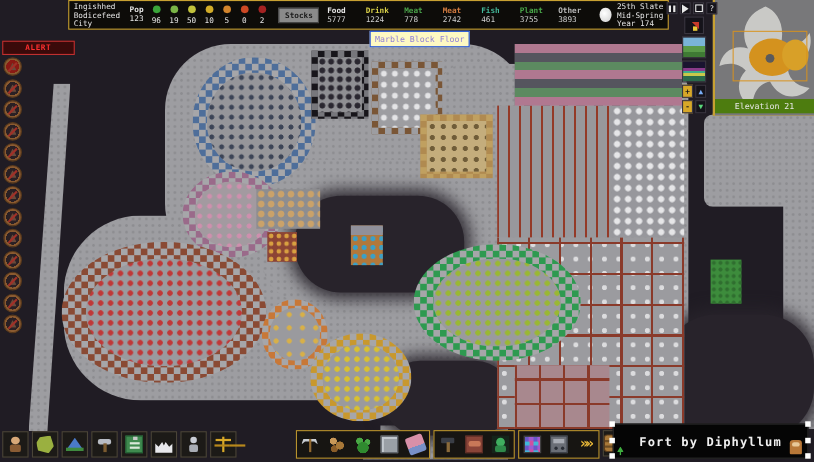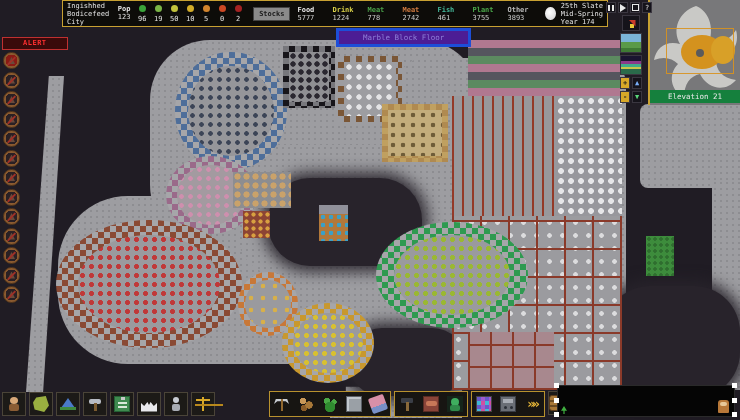--- a/index.html
+++ b/index.html
@@ -27,39 +27,39 @@
   .pcol .cnt{display:block;font-size:7px;}
   #stocks-btn{background:#8a8a8a;border:1px solid #444;color:#1a1a1a;font:bold 7px "DejaVu Sans Mono",monospace;
           padding:2px 5px;margin:17px 2px;}
   #resources{display:flex;gap:2px;}
   .rcol{min-width:33px;text-align:left;}
   .rcol .rlab{display:block;font-weight:bold;}
   .rcol .rval{display:block;color:#cfcfcf;}
   #moon{width:13px;height:13px;border-radius:50%;background:radial-gradient(circle at 40% 40%,#ffffff,#cfcfcf);}
   #datebox span{display:block;white-space:nowrap;}
   
-  #tooltip{position:absolute;left:336px;top:28px;background:#4c1d95;border:3px solid #1d4ed8;
-          color:#8f7fd8;font-size:7.5px;padding:2px 24px;z-index:41;white-space:nowrap;}
+  #tooltip{position:absolute;left:336px;top:28px;background:#fef9c3;border:1px solid #1d4ed8;
+          color:#8f7fd8;font-size:7.5px;padding:2px 4px;z-index:41;white-space:nowrap;}
   
   .tr-btn{position:absolute;background:#15131a;border:1px solid #3a3640;box-sizing:border-box;z-index:42;
           display:flex;align-items:center;justify-content:center;color:#e8e8e8;font-size:7px;}
   .pausebars::before{content:"";width:2px;height:6px;background:#e8e8e8;box-shadow:4px 0 0 #e8e8e8;margin-left:-4px;}
   .playtri::before{content:"";border-left:6px solid #e8e8e8;border-top:4px solid transparent;border-bottom:4px solid transparent;}
   .stopsq::before{content:"";width:5px;height:5px;border:1px solid #e8e8e8;}
   .thumb-surface{background:linear-gradient(#7ab4d8 0 45%,#5a9a48 45% 75%,#3f7a34 75% 100%)!important;}
   .thumb-cavern{background:linear-gradient(#1a1430 0 30%,#8a3a8a 30% 45%,#3fae8a 45% 60%,#c8c84a 60% 75%,#2a6a4a 75% 100%)!important;}
   .goldbtn{background:#d8a828!important;color:#1a1a1a;font-weight:bold;}
   .zup{color:#7aaef8;} .zdn{color:#5ad87a;}
   .recenter::before{content:"";width:7px;height:7px;background:#c83a2a;clip-path:polygon(0 0,100% 0,100% 100%);}
   .recenter::after{content:"";width:4px;height:4px;background:#e8c838;margin-left:-6px;margin-top:5px;}
   
   #minimap{position:absolute;left:648px;top:0;width:92px;height:105px;background:#78787a;z-index:41;
            border-left:2px solid #c8a132;border-bottom:2px solid #c8a132;box-sizing:border-box;}
   #mm-viewport{position:absolute;left:16px;top:28px;width:66px;height:44px;border:1px solid #d8921e;opacity:.9;}
-  #mm-elev{position:absolute;left:0;bottom:0;width:100%;height:13px;background:#15803d;color:#e8e8e8;
+  #mm-elev{position:absolute;left:0;bottom:0;width:100%;height:13px;background:#4d7c0f;color:#e8e8e8;
            font-size:7.5px;text-align:center;line-height:13px;margin-top:22px;}
   
   #alert-badge{position:absolute;left:2px;top:37px;z-index:42;background:#3a0a0a;border:1px solid #c03030;
            color:#ff3030;font:bold 7px/9px "DejaVu Sans Mono",monospace;padding:1px 20px;letter-spacing:.5px;}
   #side-icons{position:absolute;left:3px;top:52px;z-index:42;display:flex;flex-direction:column;gap:2.5px;}
   .medal{width:17px;height:17px;border-radius:50%;position:relative;
          background:radial-gradient(circle,#2a2024 0 55%,#8a5a30 56% 100%);border:1px solid #5a3a1c;box-sizing:border-box;}
   .medal::after{content:"";position:absolute;left:4px;top:4px;width:7px;height:7px;background:#6a4a3a;
          clip-path:polygon(50% 0,100% 100%,0 100%);}
   .medal::before{content:"";position:absolute;left:2px;top:7px;width:11px;height:2px;background:#a03028;
@@ -350,20 +350,21 @@
         <div class="bbtn">
           <span class="ic ic-more"></span>
         </div>
       </div>
       <div class="bbtn" style="width: 18px; height: 24px;">
         <span class="ic ic-barrel"></span>
       </div>
     </div>
 
   <div id="fort-overlay">
+    <span>Fort by Diphyllum</span>
     <div id="sprout"></div>
     <div id="dwarf-sprite"></div>
   </div>
   <div class="handle" style="left:554px;top:383px"></div>
   <div class="handle" style="left:732px;top:383px"></div>
   <div class="handle" style="left:554px;top:412px"></div>
   <div class="handle" style="left:732px;top:412px"></div>
   <div class="handle" style="left:554px;top:398px"></div>
   <div class="handle" style="left:732px;top:398px"></div>
 

